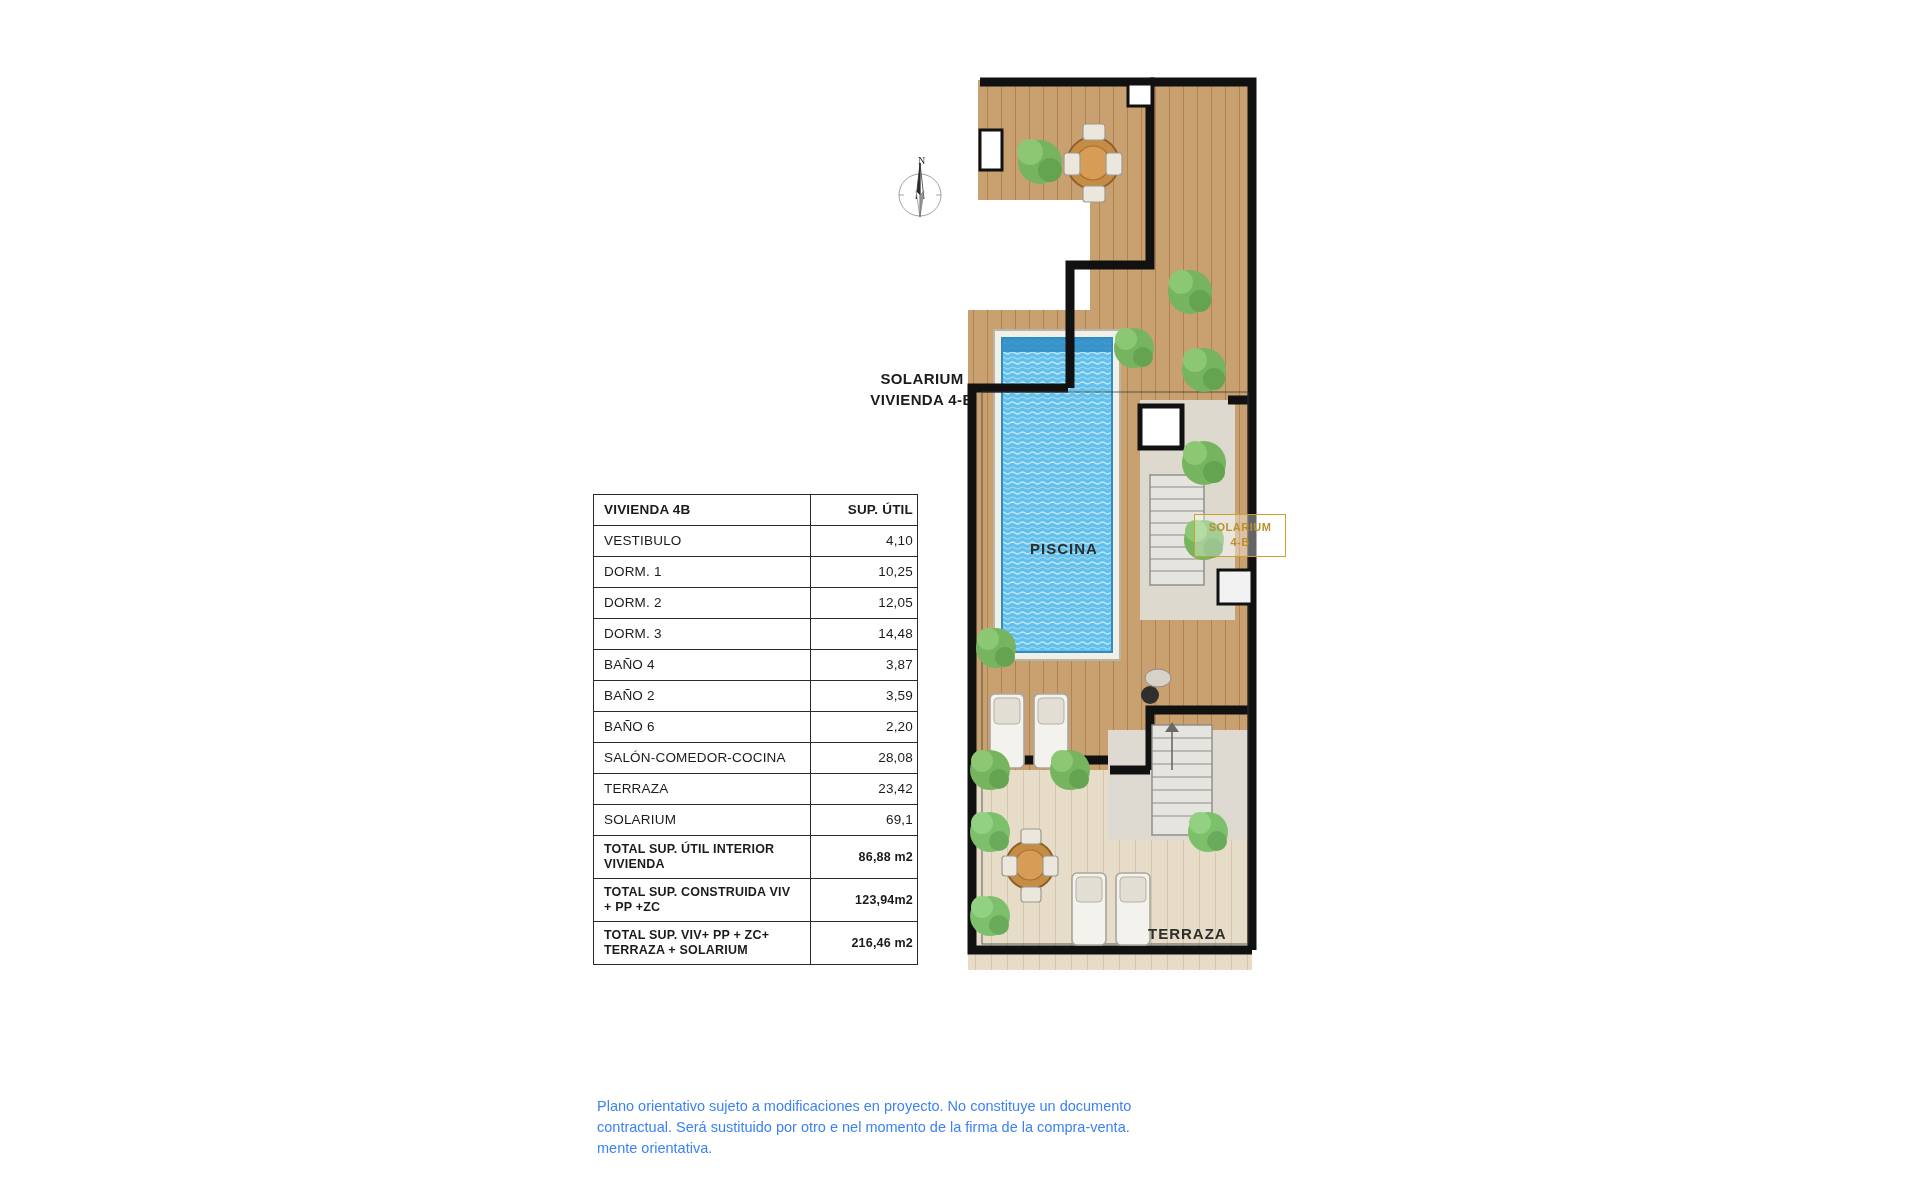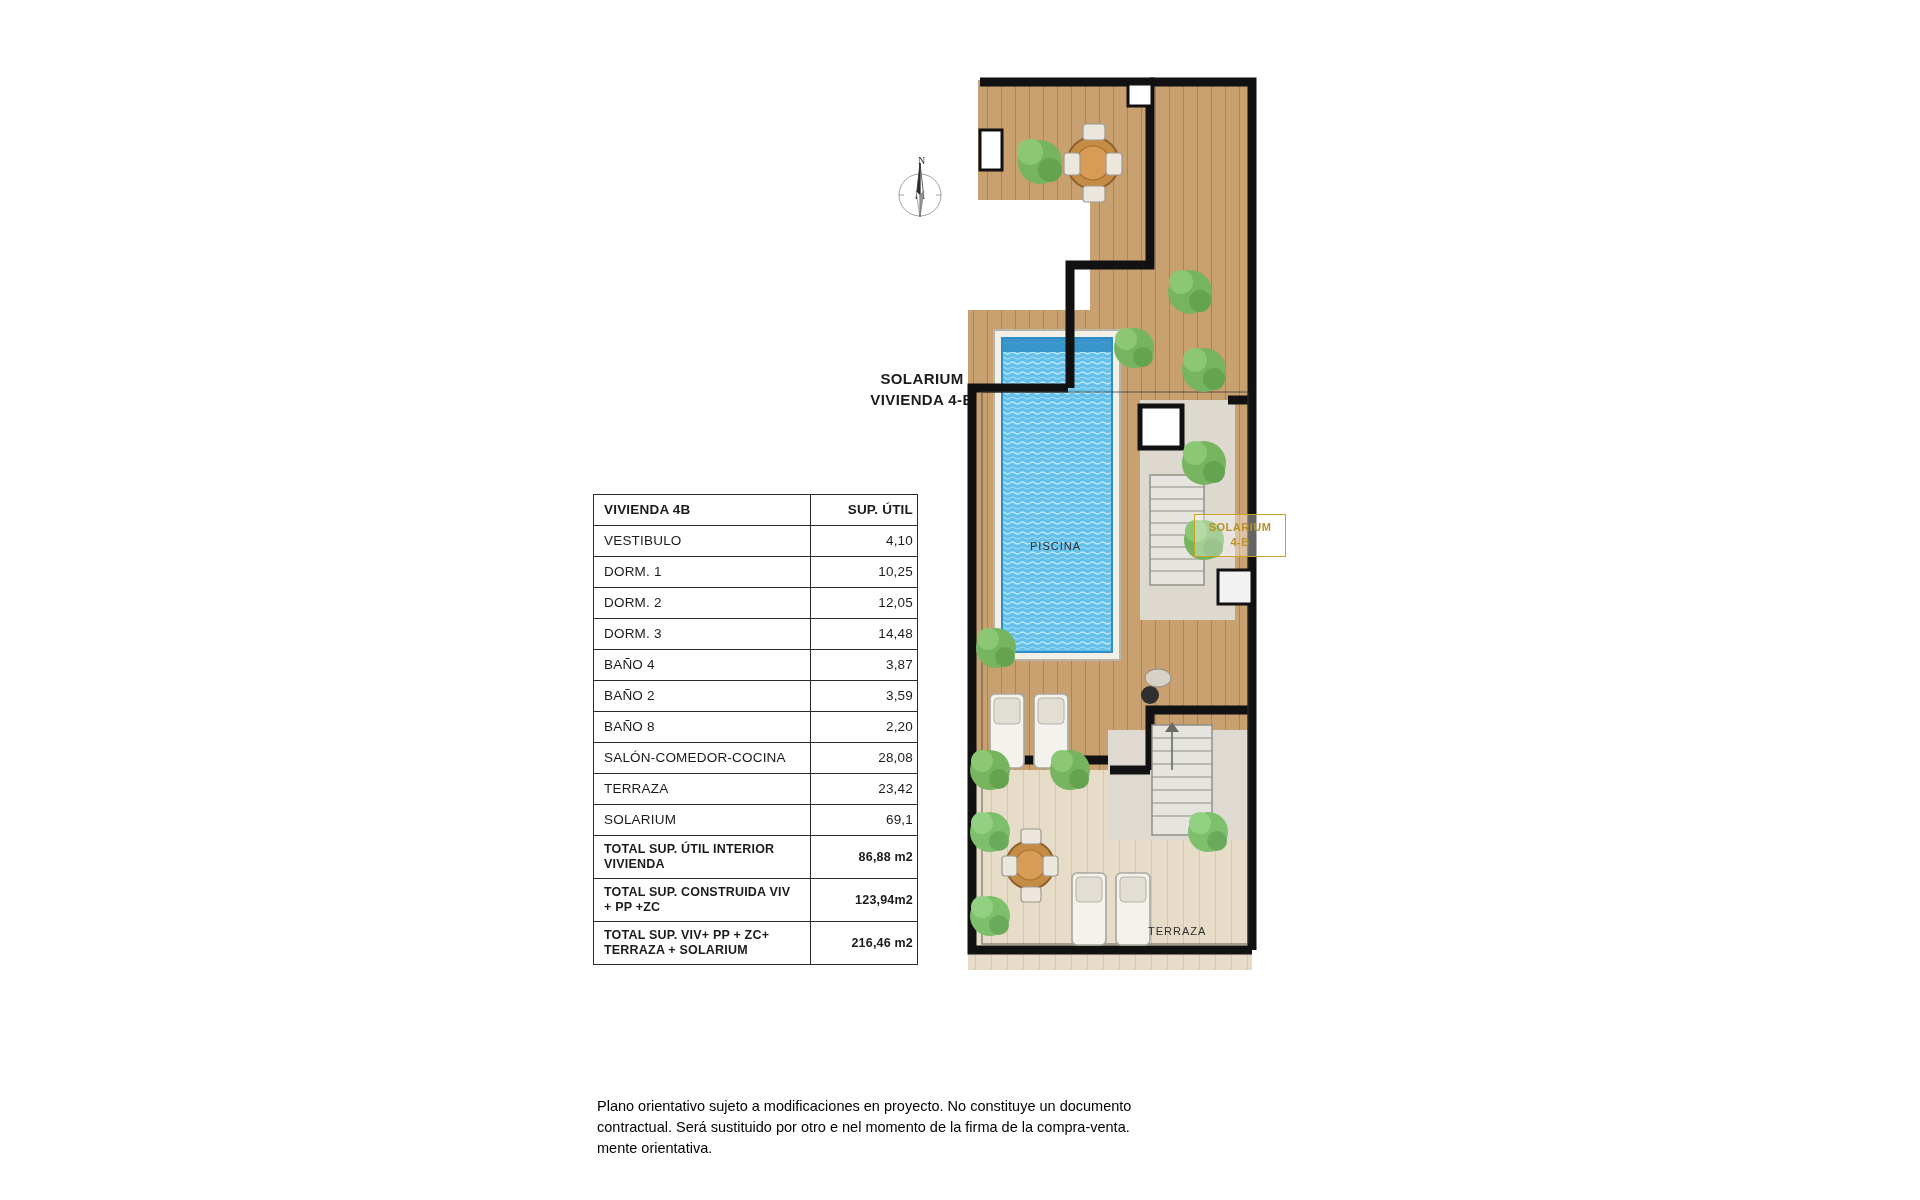--- a/index.html
+++ b/index.html
@@ -93,40 +93,41 @@
   }
 
   
   .disclaimer {
     position: absolute;
     left: 597px;
     top: 1096px;
     width: 740px;
     font-size: 14.5px;
     line-height: 21px;
-    color: #000000;
+    color: #3b82f6;
     font-family: "Liberation Sans", sans-serif;
   }
 
   
   #plan {
     position: absolute;
     left: 960px;
     top: 70px;
     width: 400px;
     height: 1000px;
   }
 
   .plan-label {
     position: absolute;
-    font-size: 11px;
+    font-size: 15px;
     letter-spacing: 1px;
     color: #2e2e2e;
     font-family: "Liberation Sans", sans-serif;
     white-space: nowrap;
+    font-weight: bold;
   }
   .label-piscina { left: 1030px; top: 540px; }
   .label-terraza { left: 1148px; top: 925px; }
   .label-solarium-box {
     left: 1194px; top: 514px;
     width: 90px;
     border: 1.5px solid #c9a227;
     color: #b8912a;
     text-align: center;
     font-weight: bold;
@@ -190,21 +191,21 @@
         </tr>
         <tr>
           <td>BAÑO 4</td>
           <td class="val">3,87</td>
         </tr>
         <tr>
           <td>BAÑO 2</td>
           <td class="val">3,59</td>
         </tr>
         <tr>
-          <td>BAÑO 8</td>
+          <td>BAÑO 6</td>
           <td class="val">2,20</td>
         </tr>
         <tr>
           <td>SALÓN-COMEDOR-COCINA</td>
           <td class="val">28,08</td>
         </tr>
         <tr>
           <td>TERRAZA</td>
           <td class="val">23,42</td>
         </tr>

